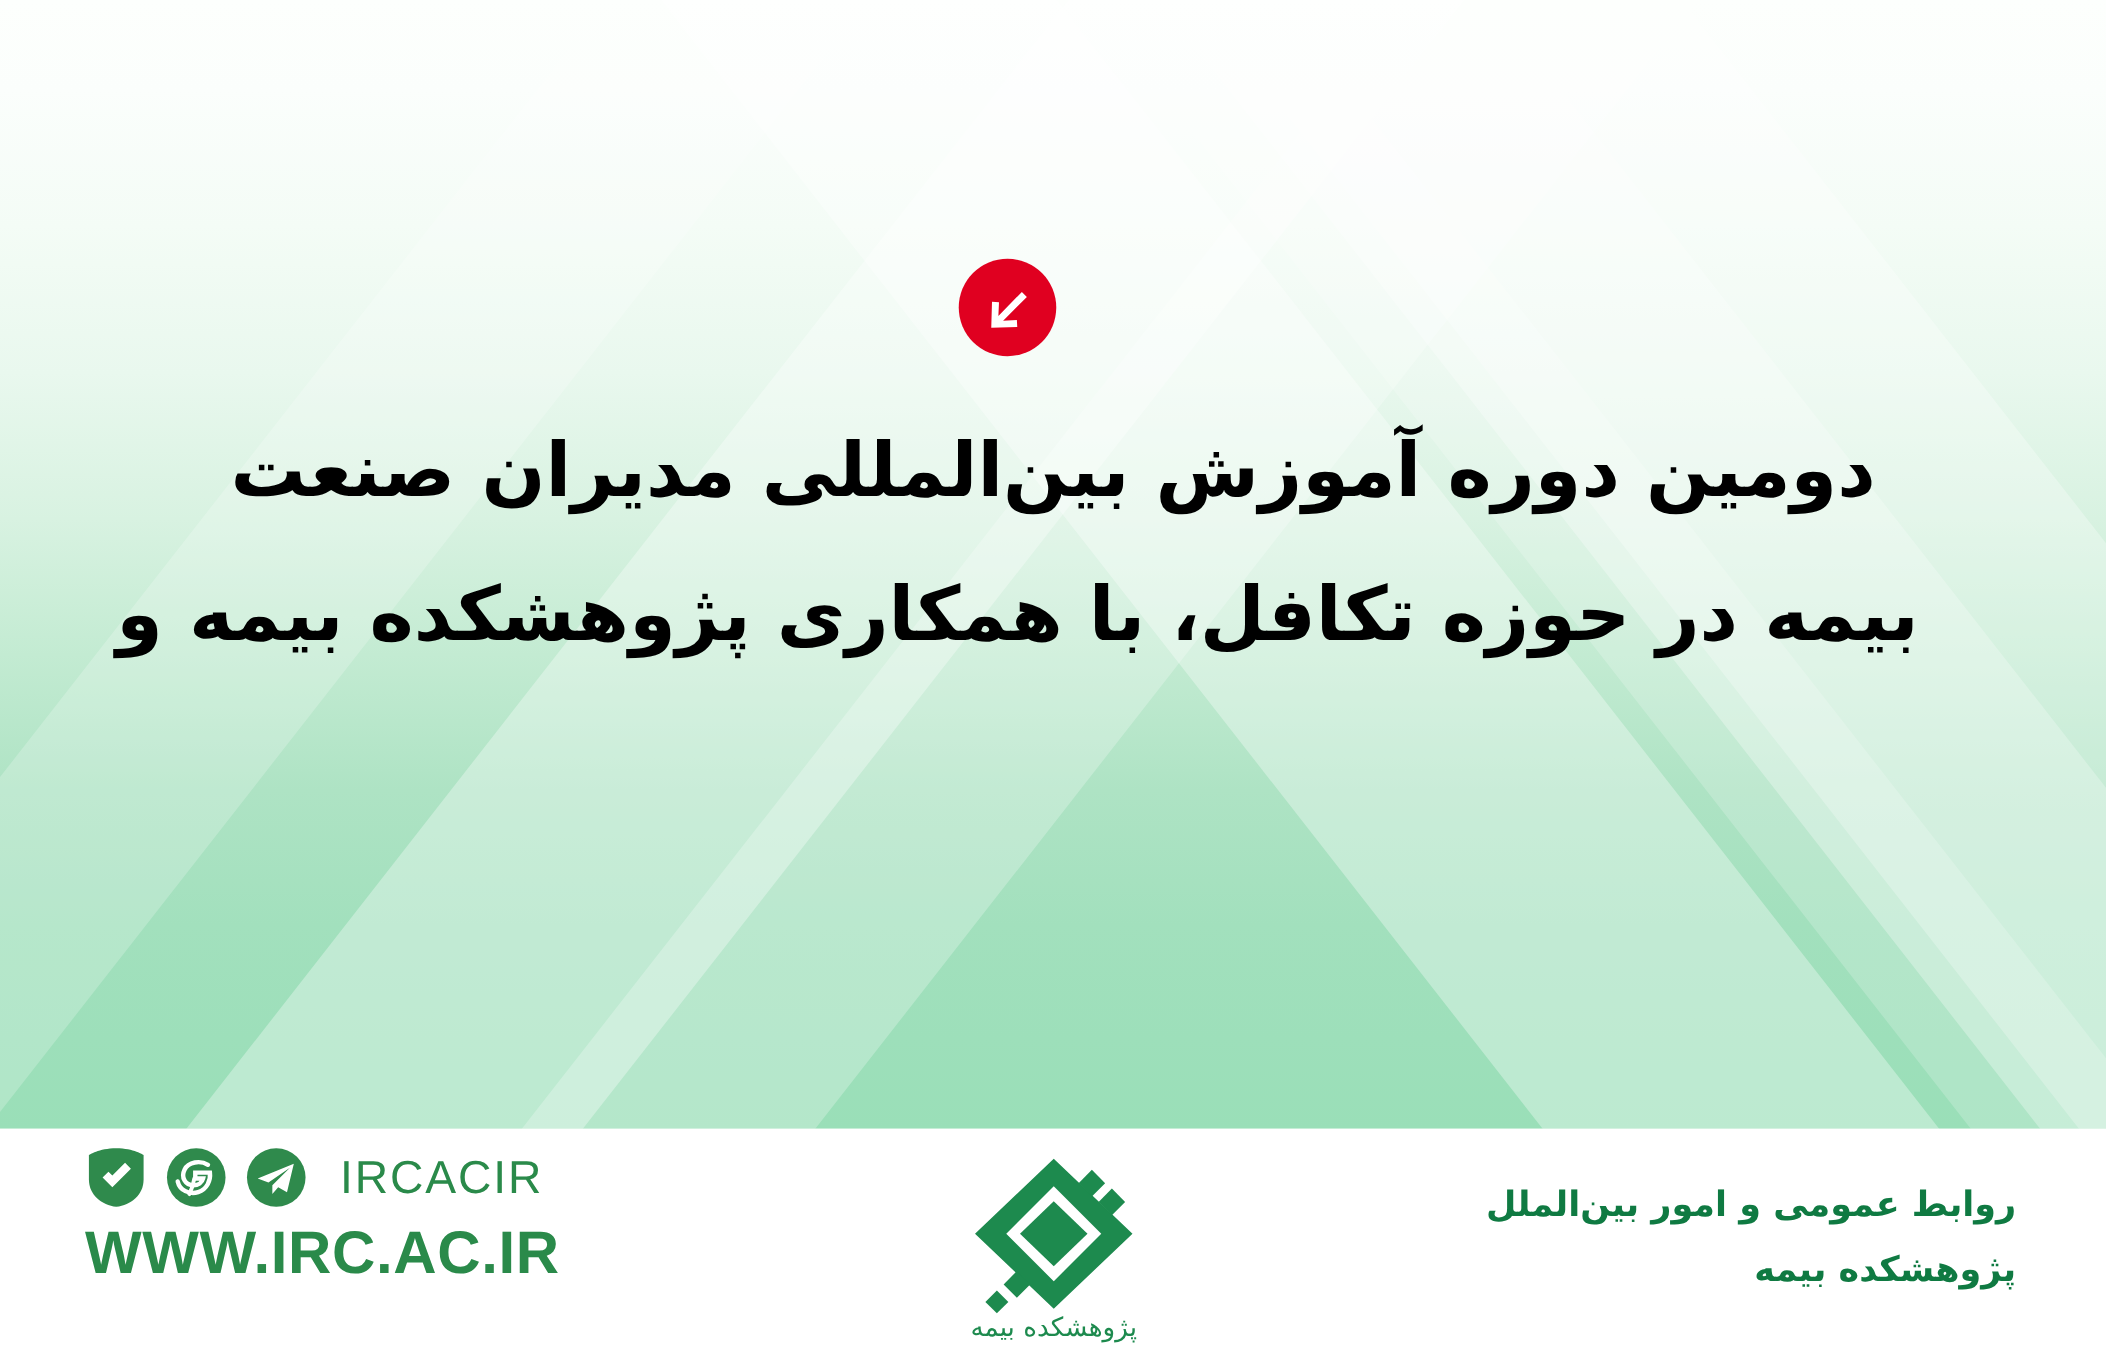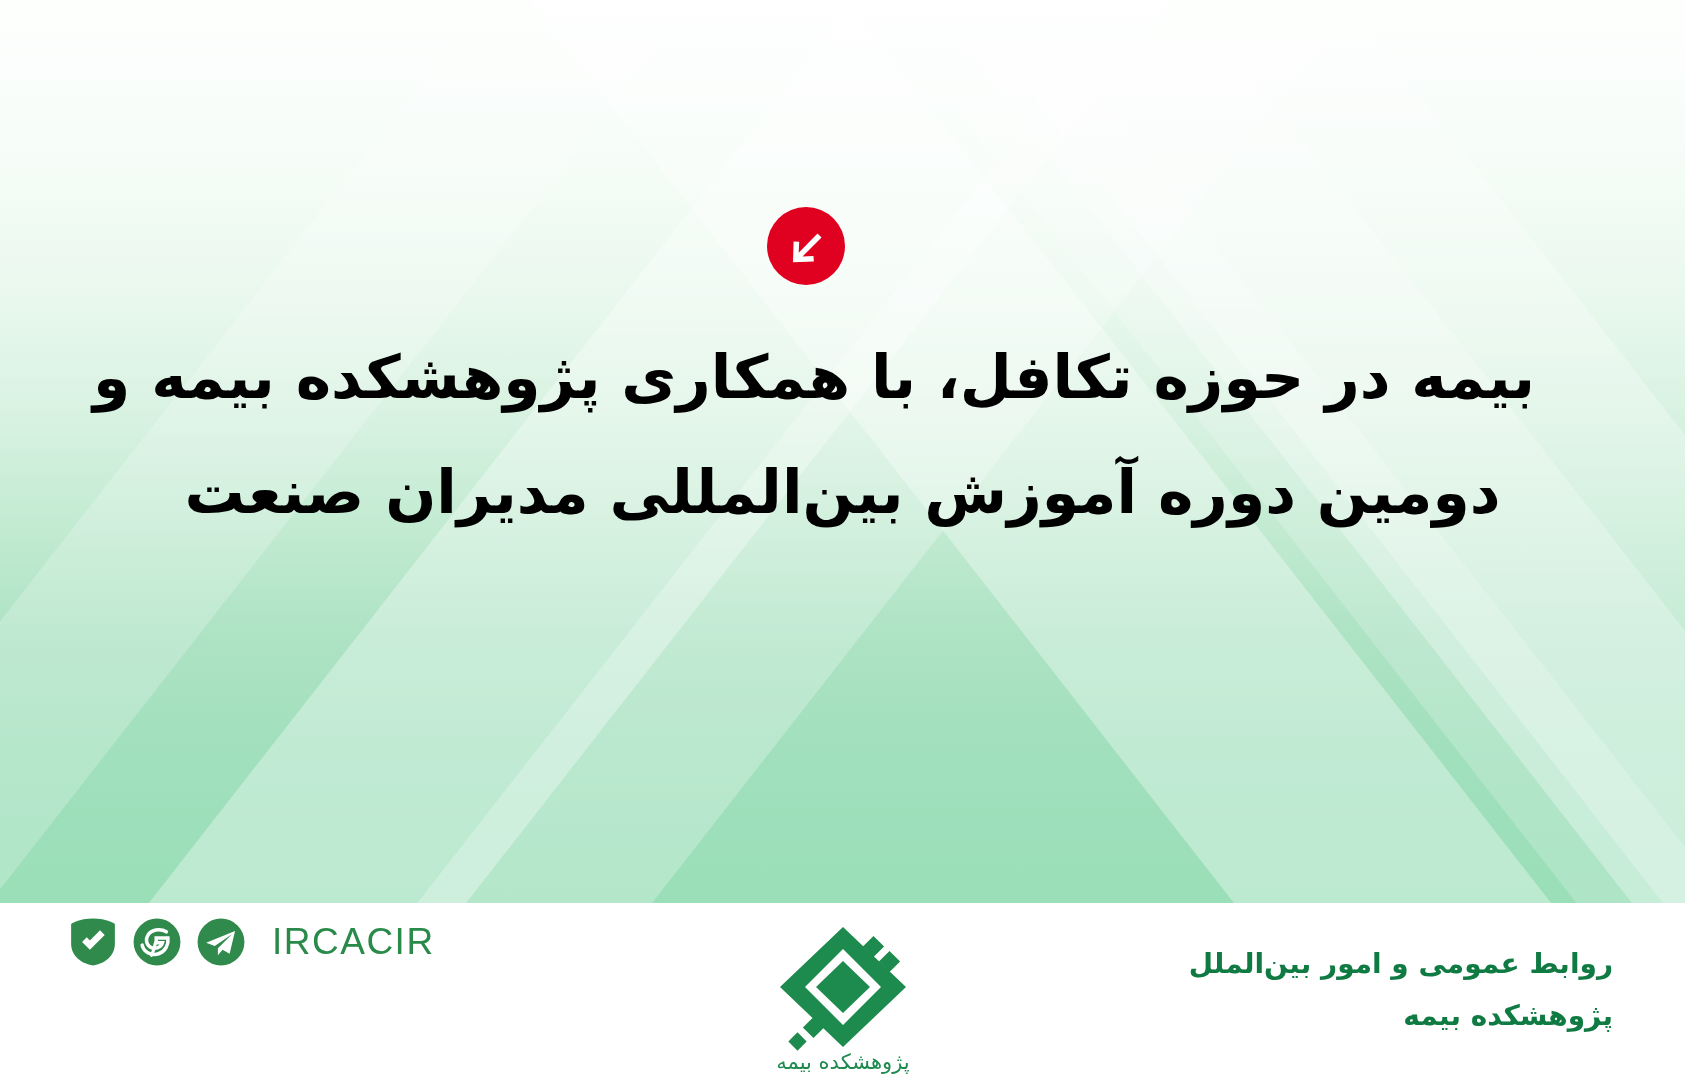--- a/index.html
+++ b/index.html
@@ -218,22 +218,22 @@
     <div class="chev chev-f"></div>
   </div>
 
   <div class="badge">
     <svg width="48" height="48" viewBox="0 0 48 48" aria-hidden="true">
       <path d="M35.5 11.5 L39.5 15.5 L20.5 34.5 L31.5 34.0 L31.8 39.6 L11.0 40.2 L11.6 19.4 L17.2 19.7 L16.7 30.7 Z" fill="#ffffff"></path>
     </svg>
   </div>
 
   <div class="headline">
+    <span class="ln">دومین دوره آموزش بین‌المللی مدیران صنعت</span>
     <span class="ln">بیمه در حوزه تکافل، با همکاری پژوهشکده بیمه و</span>
-    <span class="ln">دومین دوره آموزش بین‌المللی مدیران صنعت</span>
   </div>
 
   <div class="footer">
 
     <div class="footer-left">
       <div class="social-row">
 
         <svg class="social-ic" viewBox="0 0 64 64">
           <path d="M32 2 C14 2 4 9 4 9 L4 34 C4 50 17 60 32 62 C47 60 60 50 60 34 L60 9 C60 9 50 2 32 2 Z" fill="#2f8a4c"></path>
           <path d="M18 32 L28 42 L47 23 L41 17 L28 30 L24 26 Z" fill="#ffffff"></path>
@@ -245,20 +245,21 @@
           <path d="M30 33 C29 39 27 45 25 49" fill="none" stroke="#ffffff" stroke-width="4" stroke-linecap="round"></path>
         </svg>
 
         <svg class="social-ic" viewBox="0 0 64 64">
           <circle cx="32" cy="32" r="30" fill="#2f8a4c"></circle>
           <path d="M50 18 L13 33 L24 37 L46 22 L28 40 L28 49 L34 42 L43 47 Z" fill="#ffffff"></path>
         </svg>
 
         <span class="brand-text">IRCACIR</span>
       </div>
+      <div class="site-url">WWW.IRC.AC.IR</div>
     </div>
 
     <svg class="footer-logo" viewBox="0 0 190 170">
       <g fill="#1d8a4e">
 
         <path d="M95 18 L158 78 L95 138 L32 78 Z
                  M95 40 L133 78 L95 116 L57 78 Z" fill-rule="evenodd"></path>
 
         <path d="M95 52 L122 78 L95 104 L68 78 Z"></path>
 

